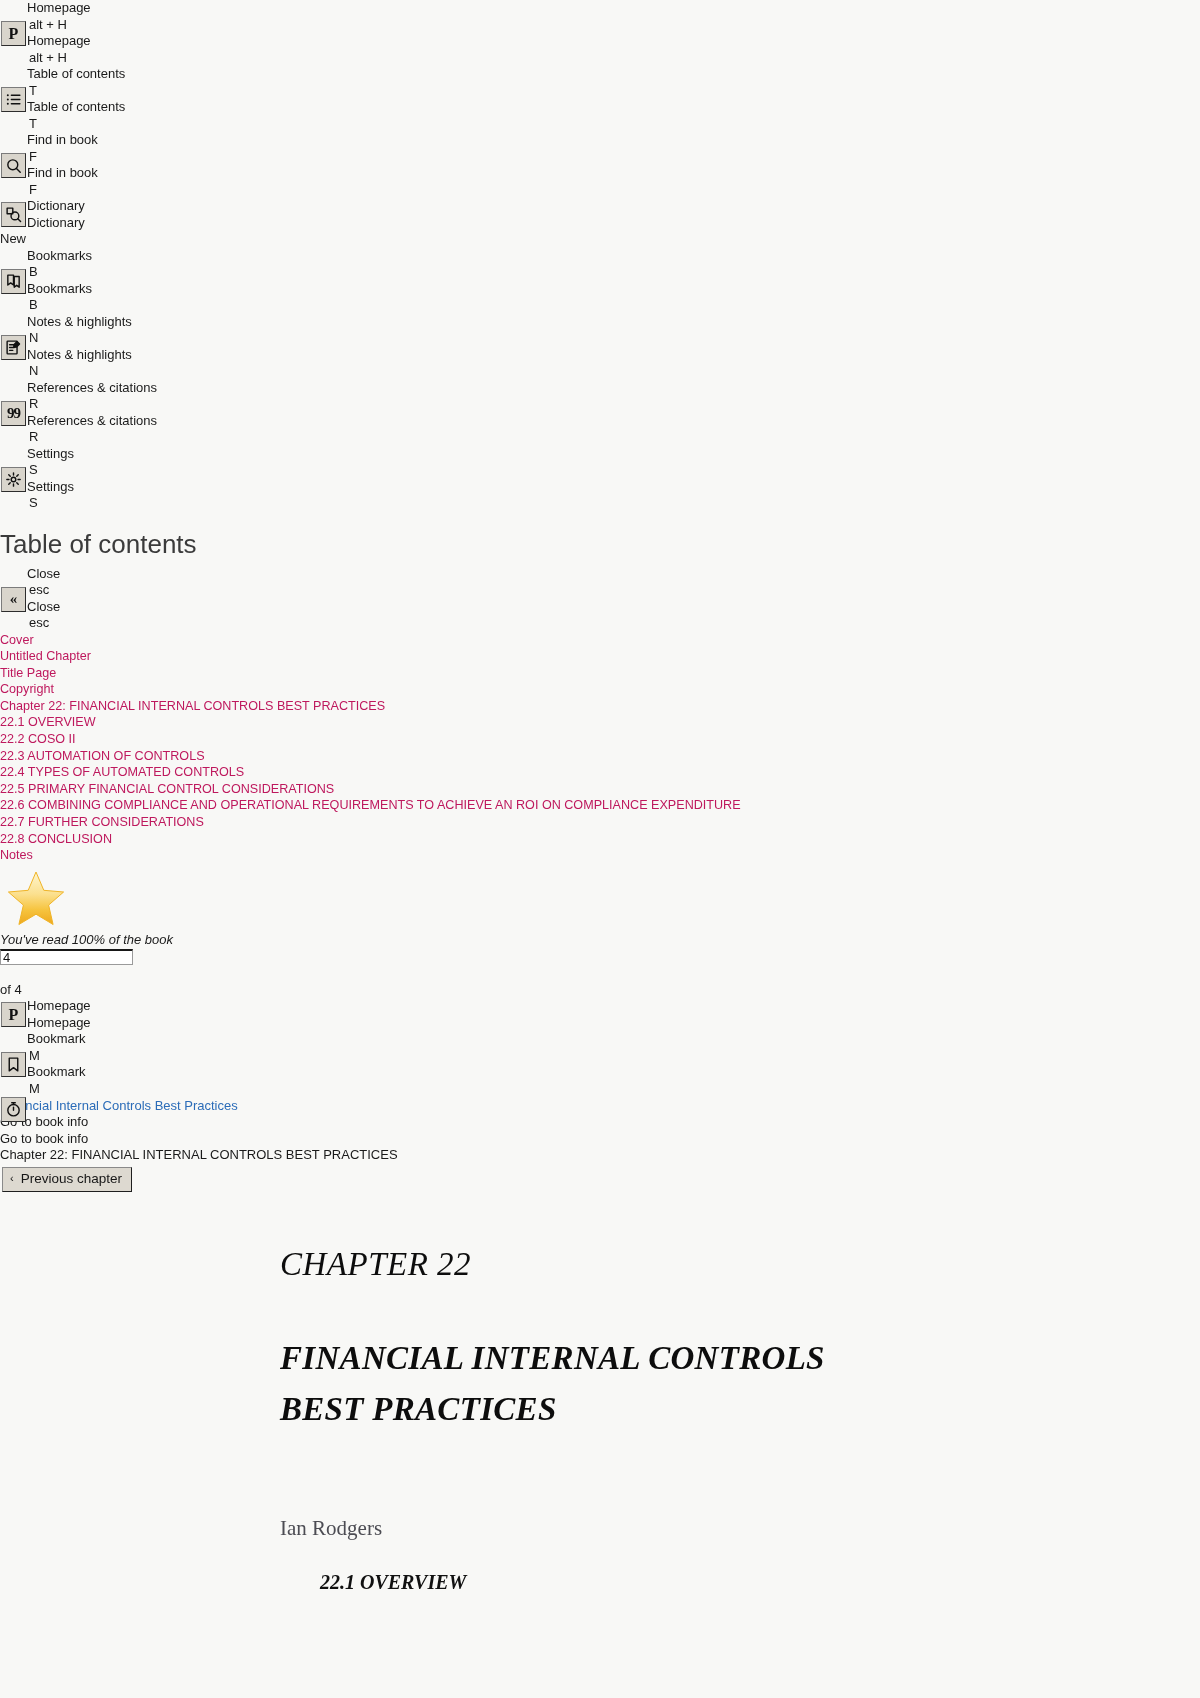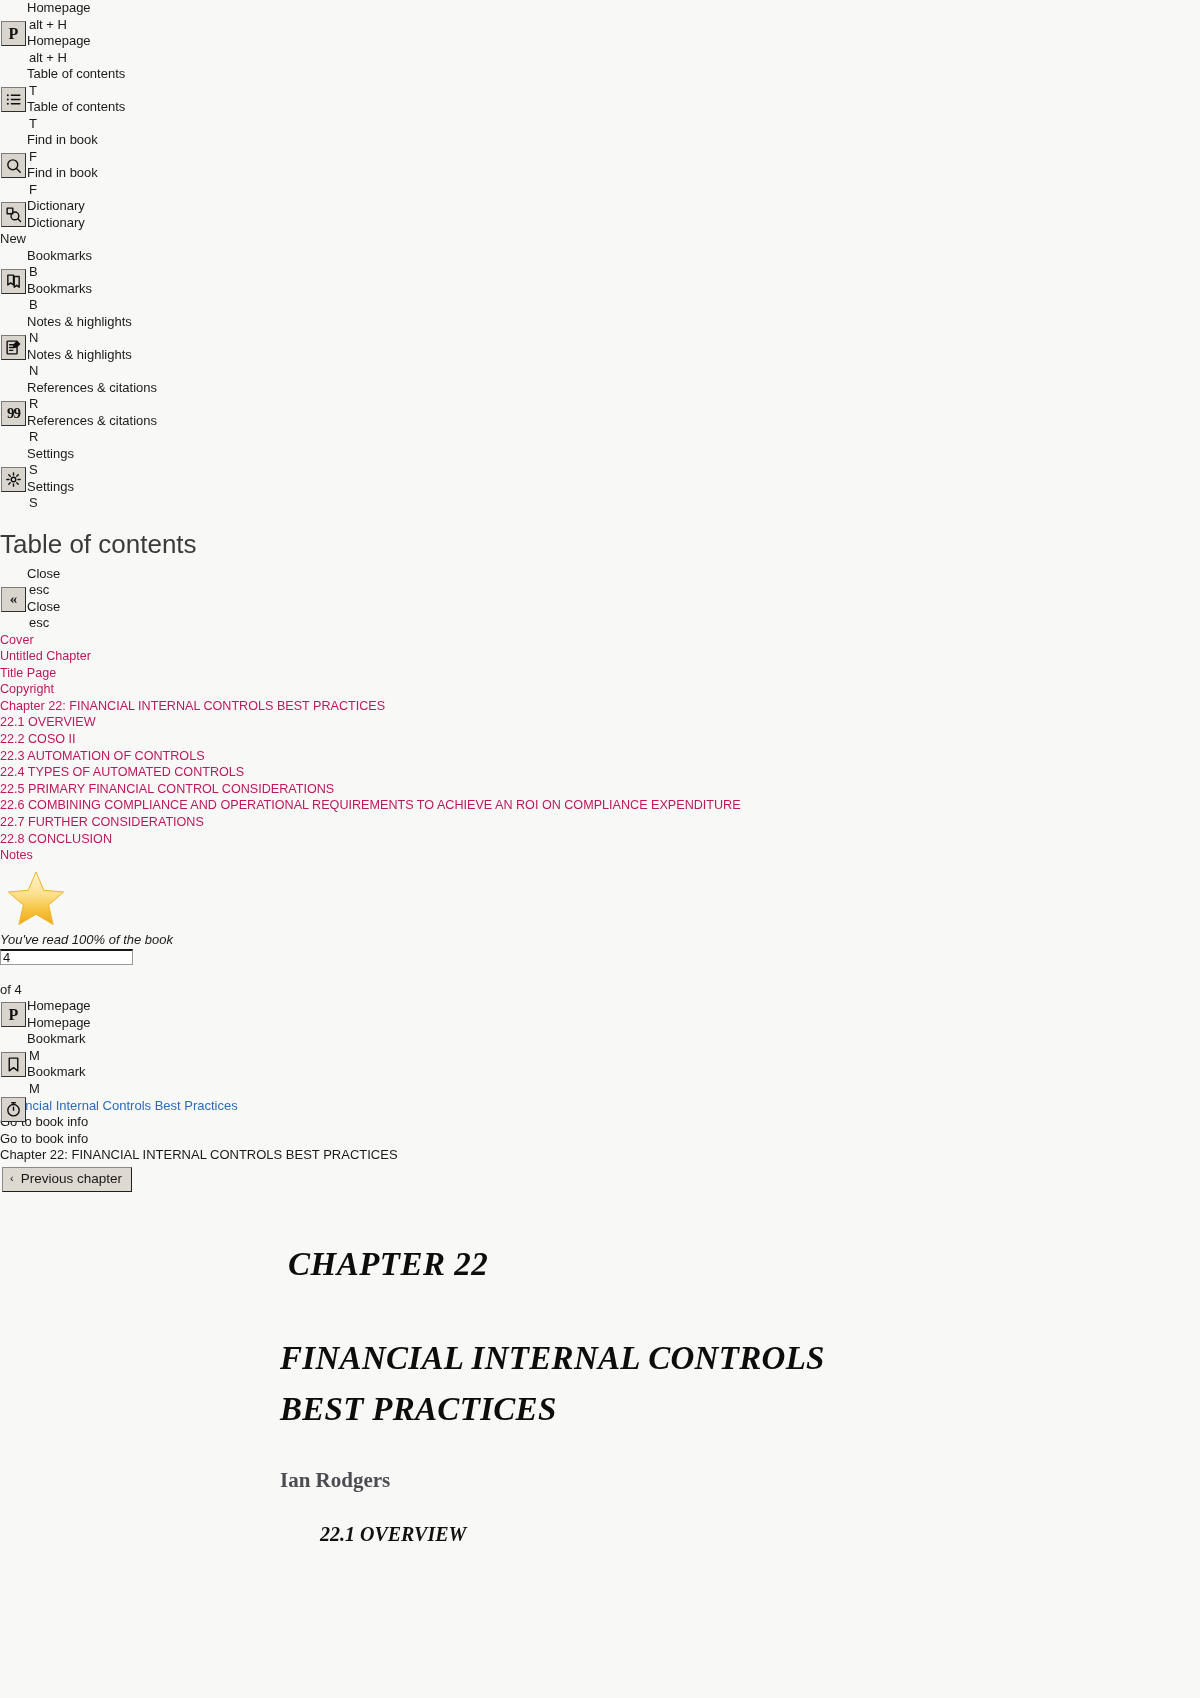--- a/index.html
+++ b/index.html
@@ -135,45 +135,45 @@
 
   
   .bookpage {
     margin-top: 52px;
     padding-left: 280px;
     padding-right: 60px;
   }
   .chapnum {
     font-family: "Liberation Serif", serif;
     font-style: italic;
-    font-weight: bold;
+    font-weight: normal;
     font-size: 33px;
     line-height: 40px;
     letter-spacing: 0.5px;
     color: #0d0d0d;
-    margin: 8px;
+    margin: 0;
   }
   .chaptitle {
     font-family: "Liberation Serif", serif;
     font-style: italic;
     font-weight: bold;
     font-size: 33px;
     line-height: 51px;
     letter-spacing: 0.3px;
     color: #0d0d0d;
     margin: 49px 0 0 0;
     max-width: 560px;
   }
   .author {
     font-family: "Liberation Serif", serif;
-    font-weight: bold;
+    font-weight: normal;
     font-size: 21px;
     line-height: 26px;
     color: #4c4c53;
-    margin: 32px 0 0 0;
+    margin: 80px 0 0 0;
   }
   .sectionhead {
     font-family: "Liberation Serif", serif;
     font-style: italic;
     font-weight: bold;
     font-size: 20px;
     line-height: 26px;
     color: #111;
     margin: 28px 0 0 40px;
   }

